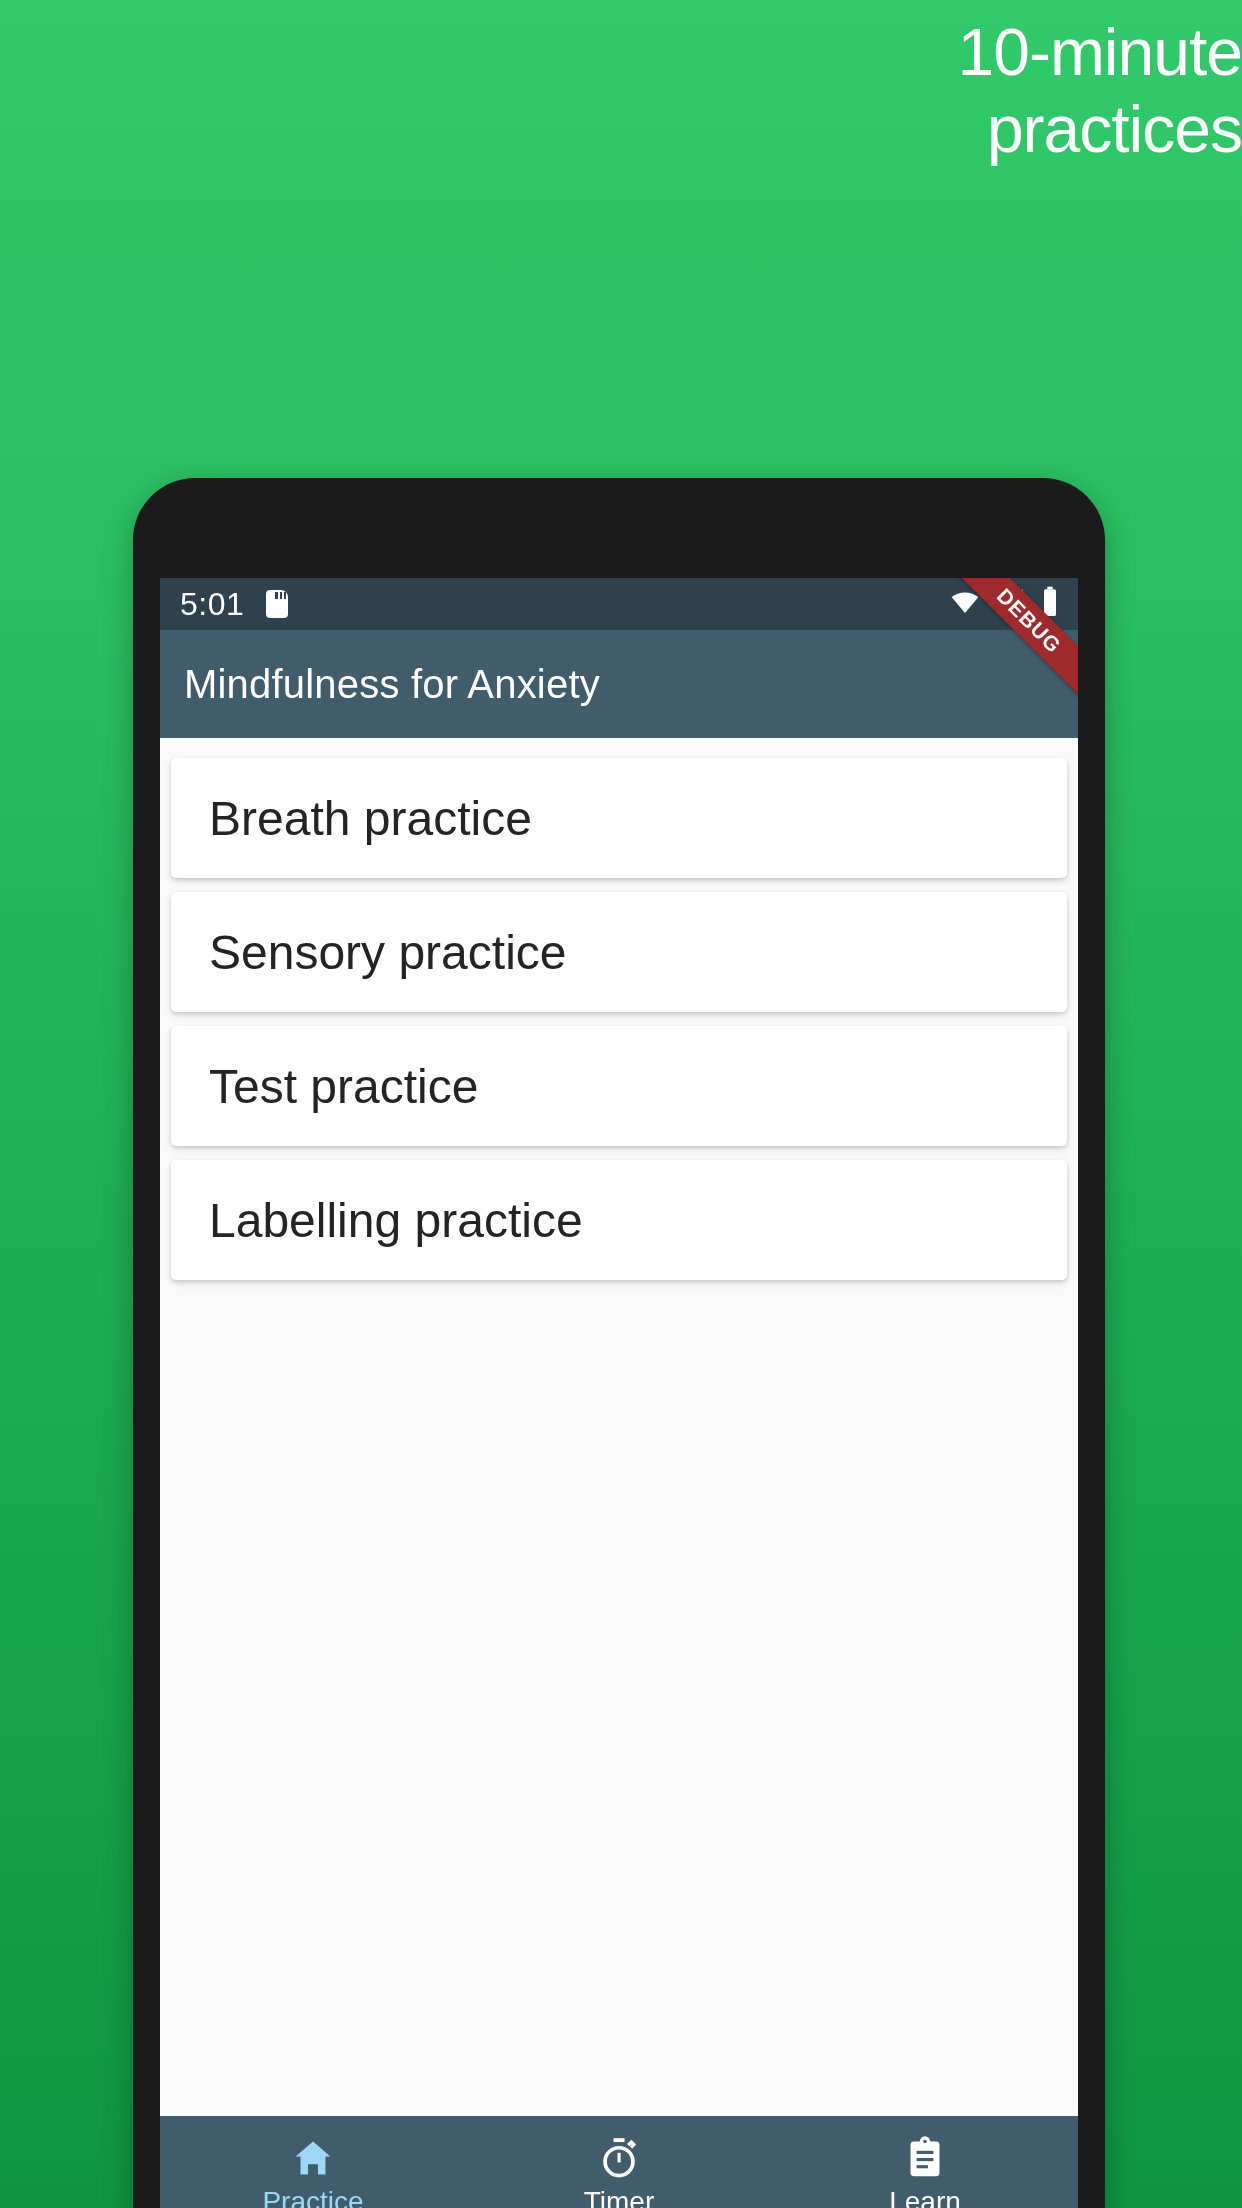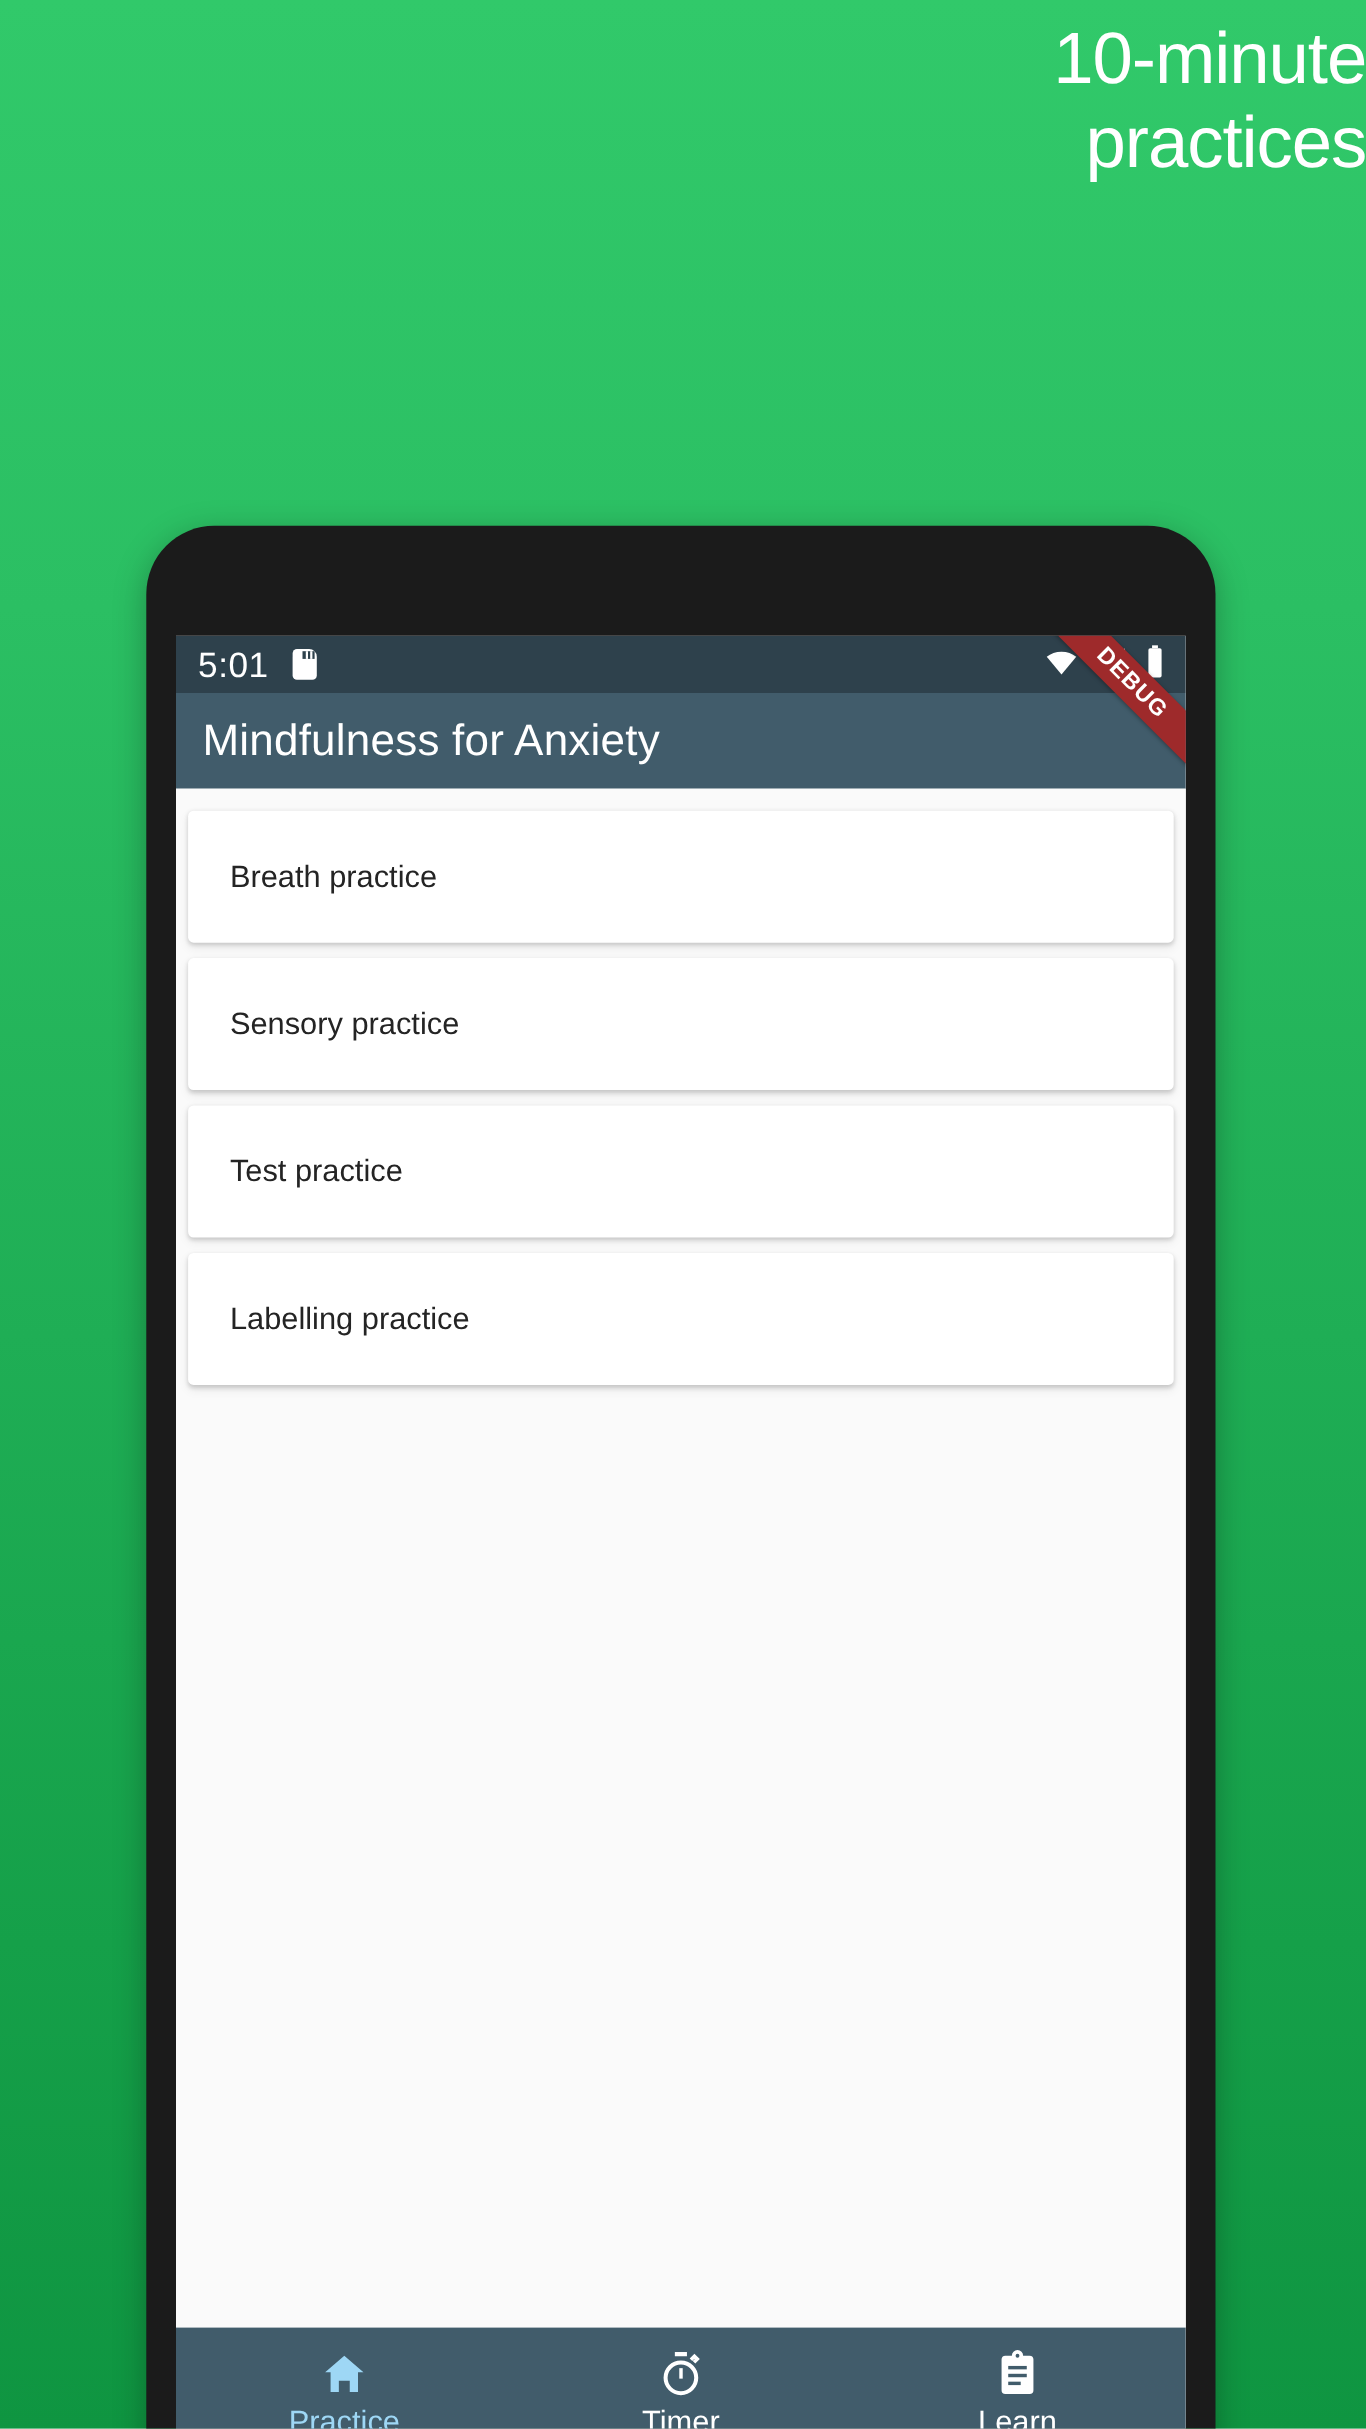--- a/index.html
+++ b/index.html
@@ -99,21 +99,21 @@
     display:flex; align-items:center; justify-content:center;
     transform:rotate(45deg);
     transform-origin:center;
     z-index:30;
     box-shadow:0 1px 4px rgba(0,0,0,0.35);
   }
 
   
   #appbar {
     flex:0 0 auto;
-    height:87px;
+    height:108px;
     background:#415c6b;
     display:flex; align-items:center;
     padding-left:24px;
     color:#ffffff;
   }
   #appbar-title { font-size:40px; font-weight:400; letter-spacing:0.2px; }
 
   
   #list {
     flex:1 1 auto;
@@ -123,21 +123,21 @@
   }
   .card {
     margin:12px 11px 14px 11px;
     background:#ffffff;
     border-radius:5px;
     height:120px;
     display:flex; align-items:center;
     padding-left:38px;
     box-shadow:0 2px 4px rgba(0,0,0,0.16), 0 4px 10px rgba(0,0,0,0.07);
   }
-  .card-label { font-size:28px; color:#242424; font-weight:400; }
+  .card-label { font-size:48px; color:#242424; font-weight:400; }
 
   
   #bottomnav {
     flex:0 0 auto;
     height:122px;
     background:#415c6b;
     display:flex;
   }
   .navitem {
     flex:1 1 0;

